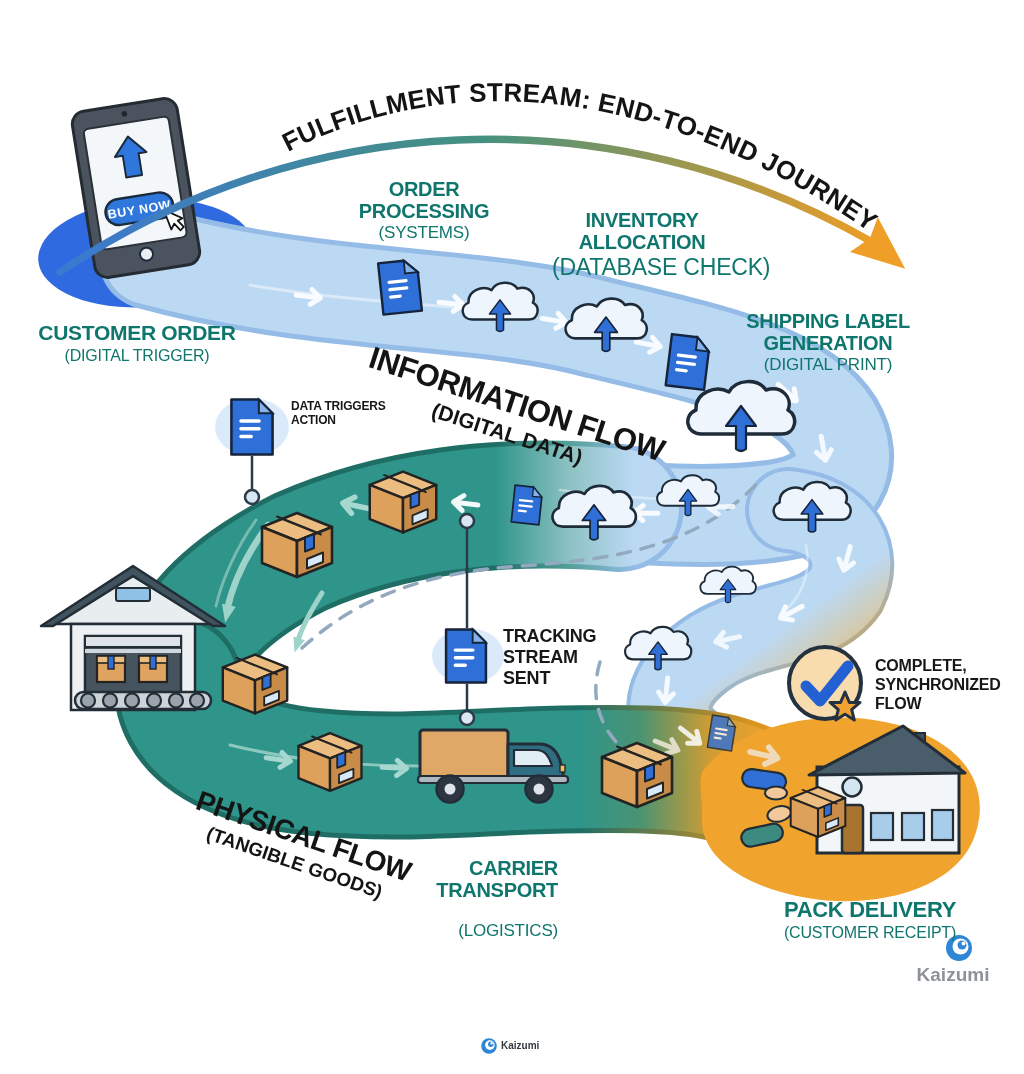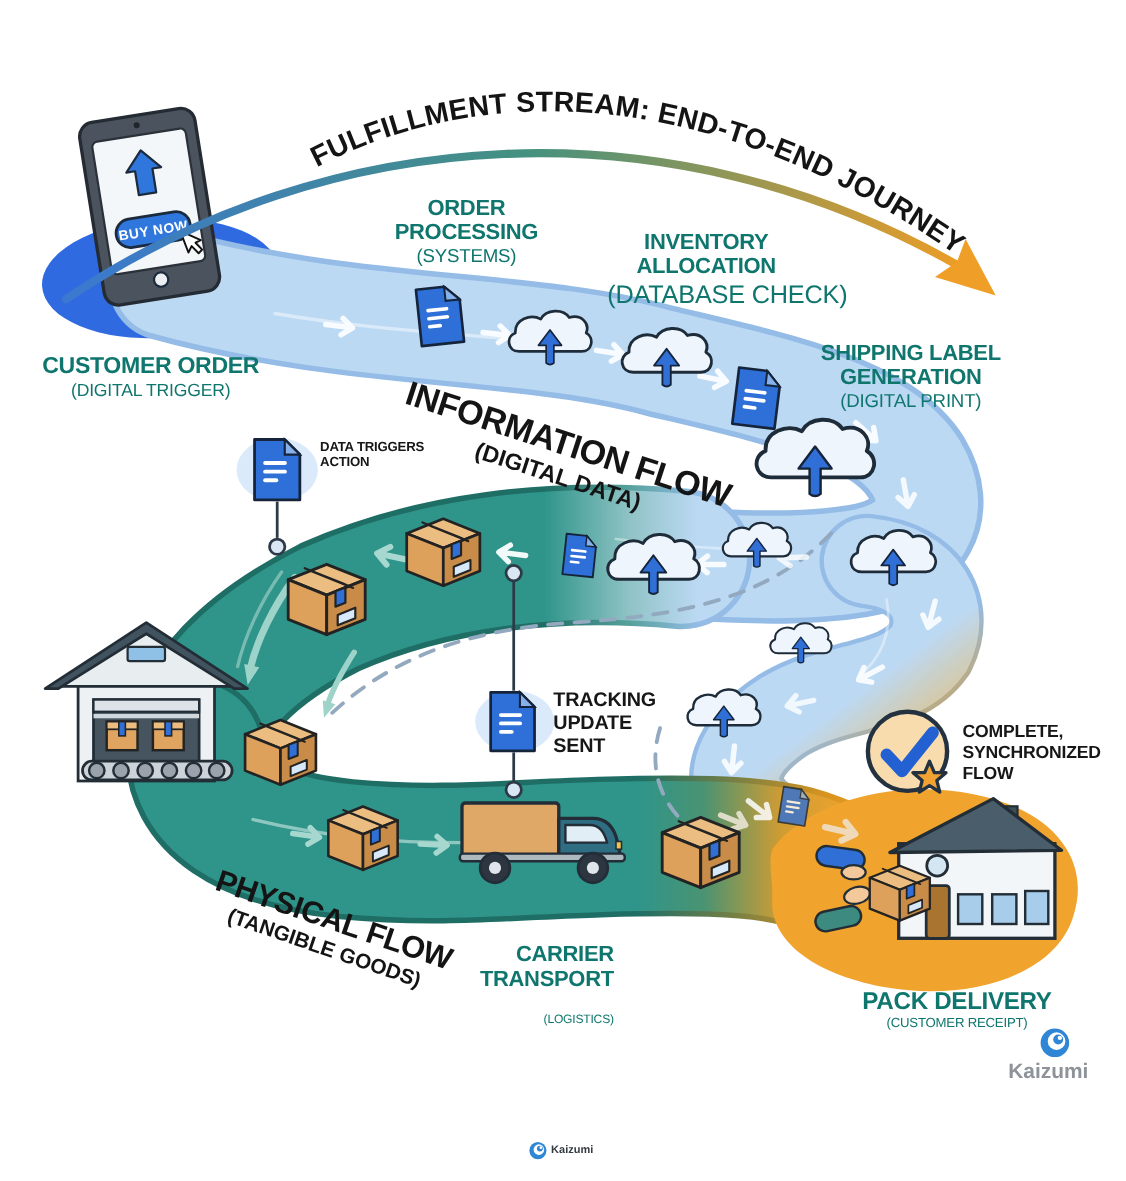--- a/index.html
+++ b/index.html
@@ -327,34 +327,34 @@
   <span>DATA TRIGGERS ACTION</span>
 </div>
 
 
 <div class="flowlbl" style="left:200px;top:784px;width:230px;transform:rotate(19deg);">
   <span class="main" style="font-size:28px;">PHYSICAL FLOW</span>
   <span class="sub" style="font-size:19px;">(TANGIBLE GOODS)</span>
 </div>
 
 <div class="callout" style="left:503px;top:626px;width:120px;font-size:18px;">
-  <span>TRACKING UPDATE SENT</span>
+  <span>TRACKING STREAM SENT</span>
 </div>
 
 <div class="lbl" style="left:398px;top:858px;width:160px;font-size:20px;text-align:right;">
   <span class="main">CARRIER TRANSPORT</span>
-  <span class="sub" style="font-size:11px;margin-top:21px;">(LOGISTICS)</span>
+  <span class="sub" style="font-size:17px;margin-top:21px;">(LOGISTICS)</span>
 </div>
 
 <div class="callout" style="left:875px;top:656px;width:150px;font-size:16px;line-height:1.2;">
   <span>COMPLETE, SYNCHRONIZED FLOW</span>
 </div>
 
 <div class="lbl" style="left:740px;top:898px;width:260px;font-size:22px;">
   <span class="main">PACK DELIVERY</span>
-  <span class="sub" style="font-size:12px;">(CUSTOMER RECEIPT)</span>
+  <span class="sub" style="font-size:16px;">(CUSTOMER RECEIPT)</span>
 </div>
 
 <div class="brand" style="left:898px;top:964px;width:110px;text-align:center;font-size:19px;color:#8e9399;">Kaizumi</div>
 
 <div class="brand" style="left:501px;top:1040px;font-size:10px;color:#333a40;">Kaizumi</div>
 
 </div>
 
 </body></html>

